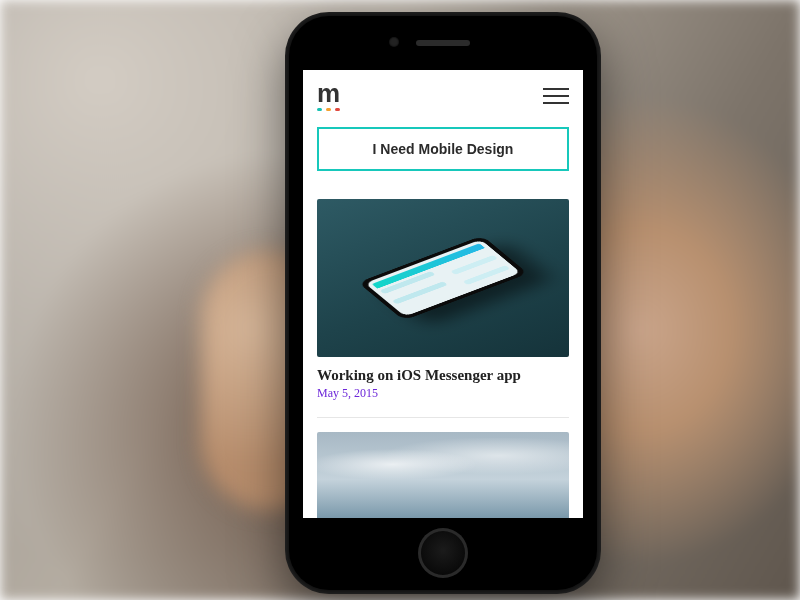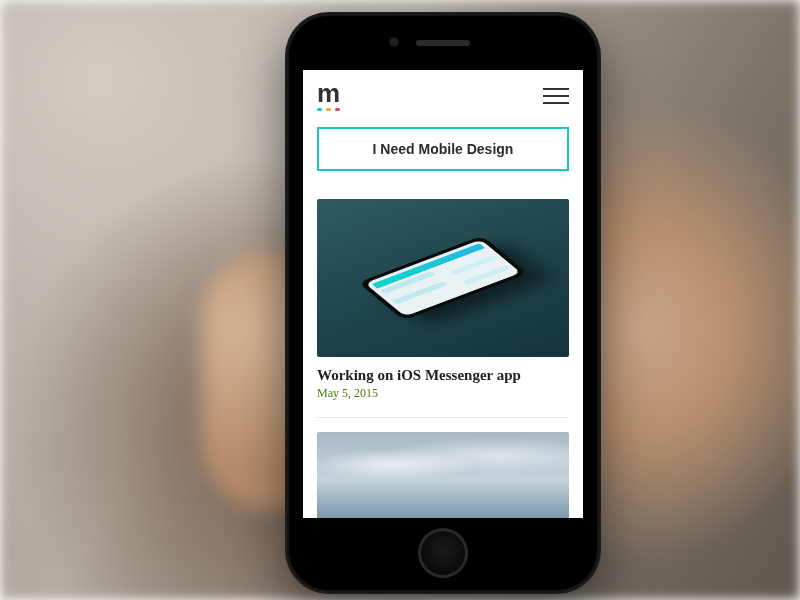--- a/index.html
+++ b/index.html
@@ -24,21 +24,21 @@
   .logo-dots{display:flex;gap:4px;margin-top:2px;}
   .logo-dots span{width:5px;height:3px;border-radius:2px;display:block;}
   .d1{background:#17c1b3;} .d2{background:#f4a12e;} .d3{background:#e0483e;}
   .hamburger{display:flex;flex-direction:column;gap:5px;cursor:pointer;}
   .hamburger span{display:block;width:26px;height:2px;background:#333;}
   .cta{margin:10px 14px 14px;border:2px solid #17c8bb;padding:12px 8px;text-align:center;font-weight:600;font-size:14px;color:#2b2b2b;cursor:pointer;}
   .feed{padding:14px 14px;font-family:Liberation Serif, serif;}
   .card{margin-bottom:16px;}
   .card-img{width:100%;height:158px;border-radius:2px;position:relative;overflow:hidden;}
   .card h3{margin:10px 0 2px;font-size:15px;font-weight:700;color:#222;}
-  .card .date{font-size:12px;color:#4d7c0f;}
+  .card .date{font-size:12px;color:#6d28d9;}
   .divider{border:none;border-top:1px solid #e6e6e6;margin:10px 0 14px;}
   
   .c1{background:linear-gradient(160deg,#2e5a64 0%,#1e434b 55%,#15333a 100%);}
   .c1 .mock{position:absolute;left:50%;top:50%;width:150px;height:82px;transform:translate(-50%,-50%) rotateX(56deg) rotateZ(-34deg);transform-style:preserve-3d;border-radius:12px;background:#0b0b0b;box-shadow:14px 22px 24px rgba(0,0,0,.5);}
   .c1 .mock::before{content:"";position:absolute;inset:5px;border-radius:9px;background:#e8f2f4;}
   .c1 .chat{position:absolute;inset:10px 10px 10px 10px;}
   .c1 .chdr{height:10px;background:linear-gradient(90deg,#12d6c8,#26b7e6);border-radius:3px 3px 0 0;margin-bottom:4px;}
   .c1 .bub{height:8px;border-radius:4px;margin:3px 0;}
   .c1 .bl{width:48%;background:#bfe8ee;margin-right:auto;}
   .c1 .br{width:40%;background:#cdeef3;margin-left:auto;}

